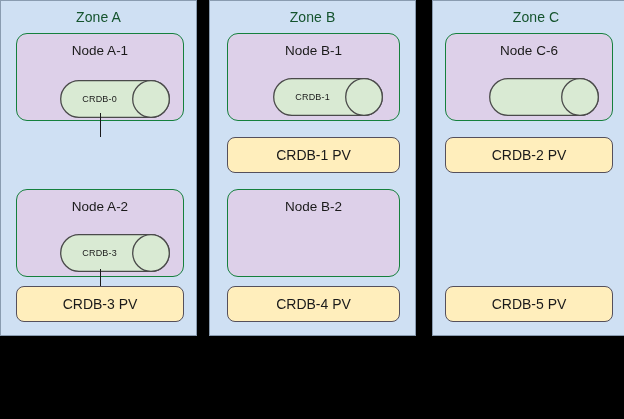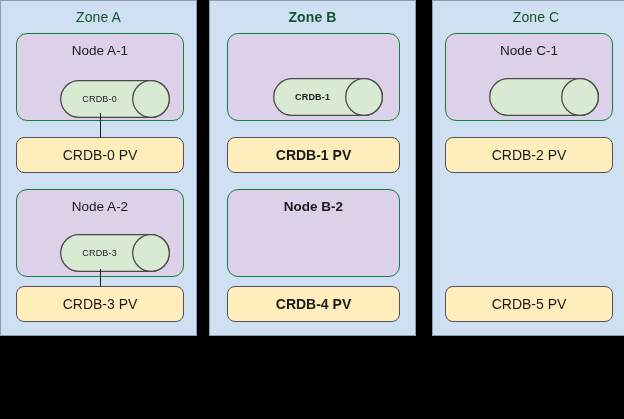--- a/index.html
+++ b/index.html
@@ -120,41 +120,41 @@
       <div class="cyl" style="left:43px; top:32px; width:110px; height:38px;margin-top:14px;">
         <svg width="110" height="38" viewBox="0 0 110 38">
           <path d="M19,0.7 H91 A18.3,18.3 0 0 1 91,37.3 H19 A18.3,18.3 0 0 1 19,0.7 Z" fill="#d9ead3" stroke="#4a4a4a" stroke-width="1.3"></path>
           <ellipse cx="91" cy="19" rx="18.3" ry="18.3" fill="#d9ead3" stroke="#4a4a4a" stroke-width="1.3"></ellipse>
         </svg>
         <div class="cyl-label">CRDB-0</div>
       </div>
     </div>
     <div class="connector" style="left:99px; top:112px; height:24px;"></div>
 
-    <div class="pv" style="left:15px; top:136px; width:168px; height:36px;">CRDB-0 PV</div>
 
     <div class="node" style="left:15px; top:188px; width:168px; height:88px;">
       <div class="node-title">Node A-2</div>
       <div class="cyl" style="left:43px; top:44px; width:110px; height:38px;">
         <svg width="110" height="38" viewBox="0 0 110 38">
           <path d="M19,0.7 H91 A18.3,18.3 0 0 1 91,37.3 H19 A18.3,18.3 0 0 1 19,0.7 Z" fill="#d9ead3" stroke="#4a4a4a" stroke-width="1.3"></path>
           <ellipse cx="91" cy="19" rx="18.3" ry="18.3" fill="#d9ead3" stroke="#4a4a4a" stroke-width="1.3"></ellipse>
         </svg>
         <div class="cyl-label">CRDB-3</div>
       </div>
     </div>
     <div class="connector" style="left:99px; top:268px; height:24px;"></div>
 
     <div class="pv" style="left:15px; top:285px; width:168px; height:36px;">CRDB-3 PV</div>
   </div>
 
-  <div class="zone" style="left:209px; width:207px;font-weight:bold;">
+  <div class="zone" style="left:209px; width:207px;">
     <div class="zone-title">Zone B</div>
 
     <div class="node" style="left:17px; top:32px; width:173px; height:88px;">
+      <div class="node-title">Node B-1</div>
       <div class="cyl" style="left:45px; top:44px; width:110px; height:38px;">
         <svg width="110" height="38" viewBox="0 0 110 38">
           <path d="M19,0.7 H91 A18.3,18.3 0 0 1 91,37.3 H19 A18.3,18.3 0 0 1 19,0.7 Z" fill="#d9ead3" stroke="#4a4a4a" stroke-width="1.3"></path>
           <ellipse cx="91" cy="19" rx="18.3" ry="18.3" fill="#d9ead3" stroke="#4a4a4a" stroke-width="1.3"></ellipse>
         </svg>
         <div class="cyl-label">CRDB-1</div>
       </div>
     </div>
     <div class="connector" style="left:312px; top:112px; height:24px;"></div>
 
@@ -164,21 +164,21 @@
       <div class="node-title">Node B-2</div>
     </div>
 
     <div class="pv" style="left:17px; top:285px; width:173px; height:36px;">CRDB-4 PV</div>
   </div>
 
   <div class="zone" style="left:432px; width:208px;">
     <div class="zone-title">Zone C</div>
 
     <div class="node" style="left:12px; top:32px; width:168px; height:88px;">
-      <div class="node-title">Node C-1</div>
+      <div class="node-title">Node C-6</div>
       <div class="cyl" style="left:43px; top:44px; width:110px; height:38px;">
         <svg width="110" height="38" viewBox="0 0 110 38">
           <path d="M19,0.7 H91 A18.3,18.3 0 0 1 91,37.3 H19 A18.3,18.3 0 0 1 19,0.7 Z" fill="#d9ead3" stroke="#4a4a4a" stroke-width="1.3"></path>
           <ellipse cx="91" cy="19" rx="18.3" ry="18.3" fill="#d9ead3" stroke="#4a4a4a" stroke-width="1.3"></ellipse>
         </svg>
       </div>
     </div>
 
     <div class="pv" style="left:12px; top:136px; width:168px; height:36px;">CRDB-2 PV</div>
 

